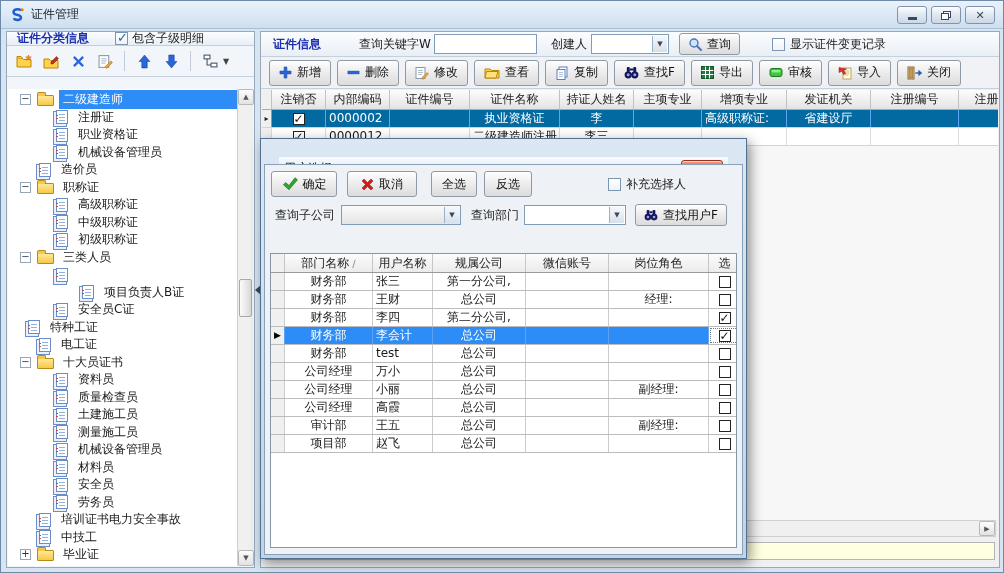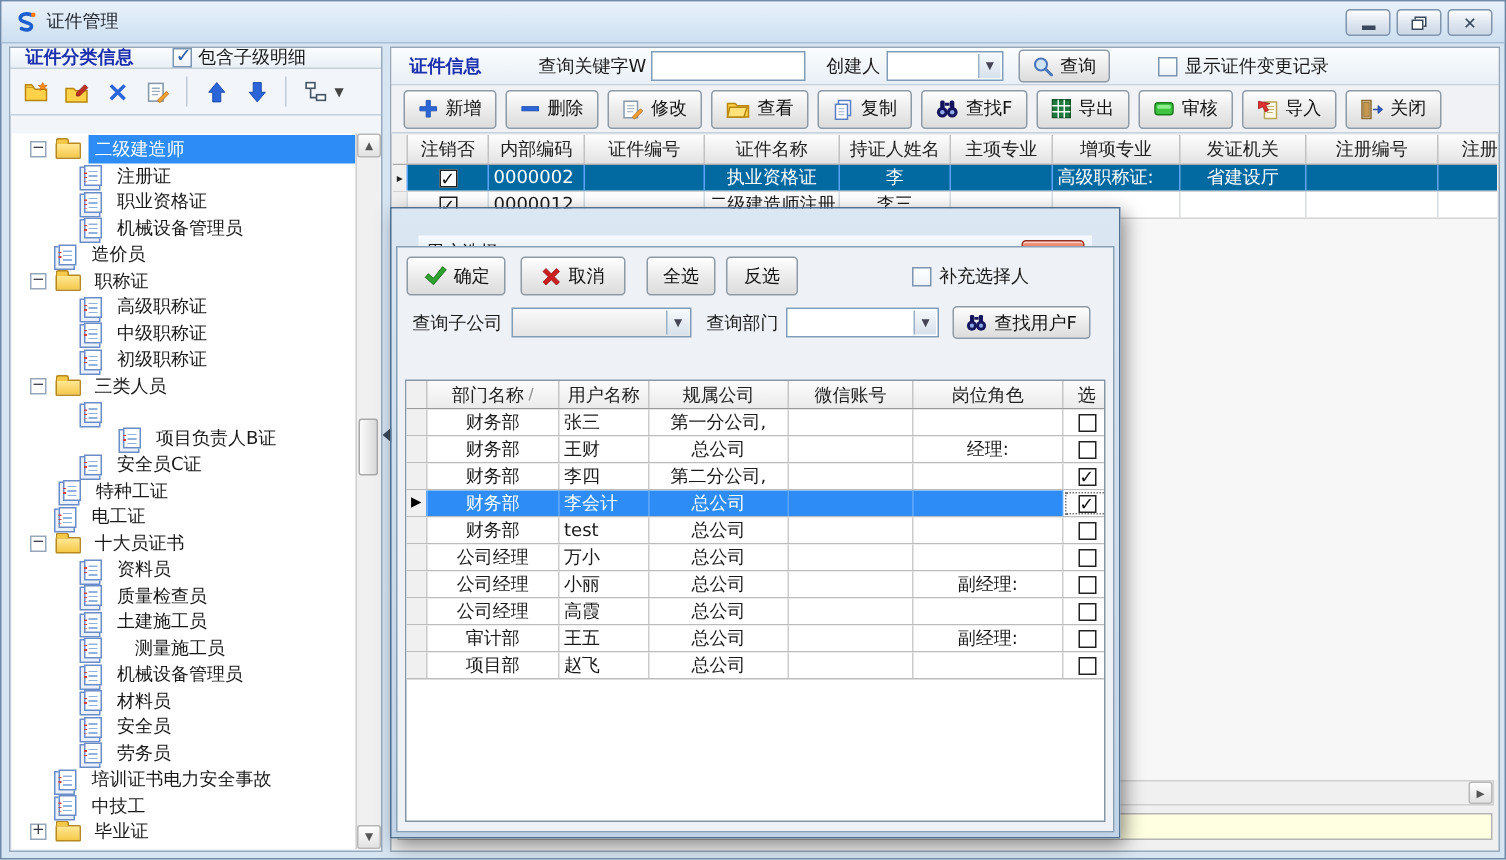--- a/index.html
+++ b/index.html
@@ -249,21 +249,21 @@
           <span class="ico-doc"></span>
         </div>
         <div class="tree-row" style="padding-left: 72px;">
           <span class="ico-doc"></span>
           <span class="t-label">项目负责人B证</span>
         </div>
         <div class="tree-row" style="padding-left: 46px;">
           <span class="ico-doc"></span>
           <span class="t-label">安全员C证</span>
         </div>
-        <div class="tree-row" style="padding-left: 15px;">
+        <div class="tree-row" style="padding-left: 1px;">
           <span class="exp noexp"></span>
           <span class="ico-doc"></span>
           <span class="t-label">特种工证</span>
         </div>
         <div class="tree-row" style="padding-left: 12px;">
           <span class="exp noexp"></span>
           <span class="ico-doc"></span>
           <span class="t-label">电工证</span>
         </div>
         <div class="tree-row" style="padding-left: 12px;">
@@ -276,21 +276,21 @@
           <span class="t-label">资料员</span>
         </div>
         <div class="tree-row" style="padding-left: 46px;">
           <span class="ico-doc"></span>
           <span class="t-label">质量检查员</span>
         </div>
         <div class="tree-row" style="padding-left: 46px;">
           <span class="ico-doc"></span>
           <span class="t-label">土建施工员</span>
         </div>
-        <div class="tree-row" style="padding-left: 46px; gap: 12px;">
+        <div class="tree-row" style="padding-left: 46px;">
           <span class="ico-doc"></span>
           <span class="t-label">测量施工员</span>
         </div>
         <div class="tree-row" style="padding-left: 46px;">
           <span class="ico-doc"></span>
           <span class="t-label">机械设备管理员</span>
         </div>
         <div class="tree-row" style="padding-left: 46px;">
           <span class="ico-doc"></span>
           <span class="t-label">材料员</span>

